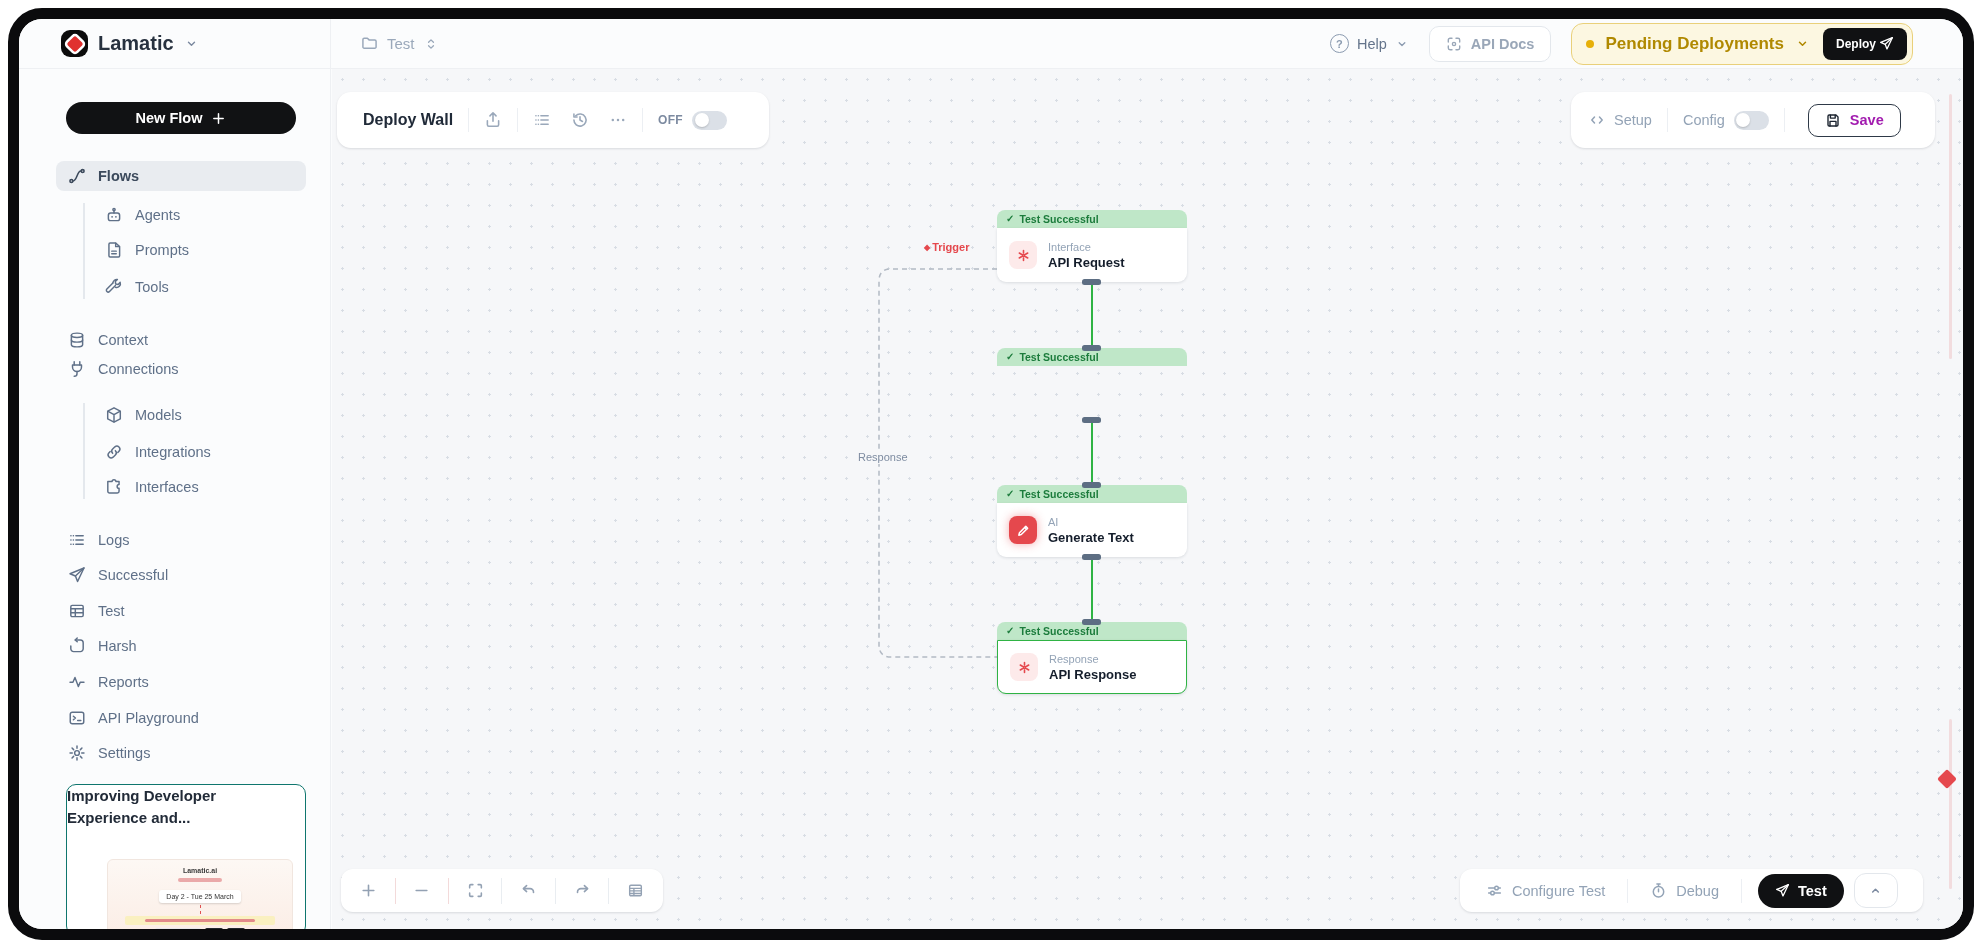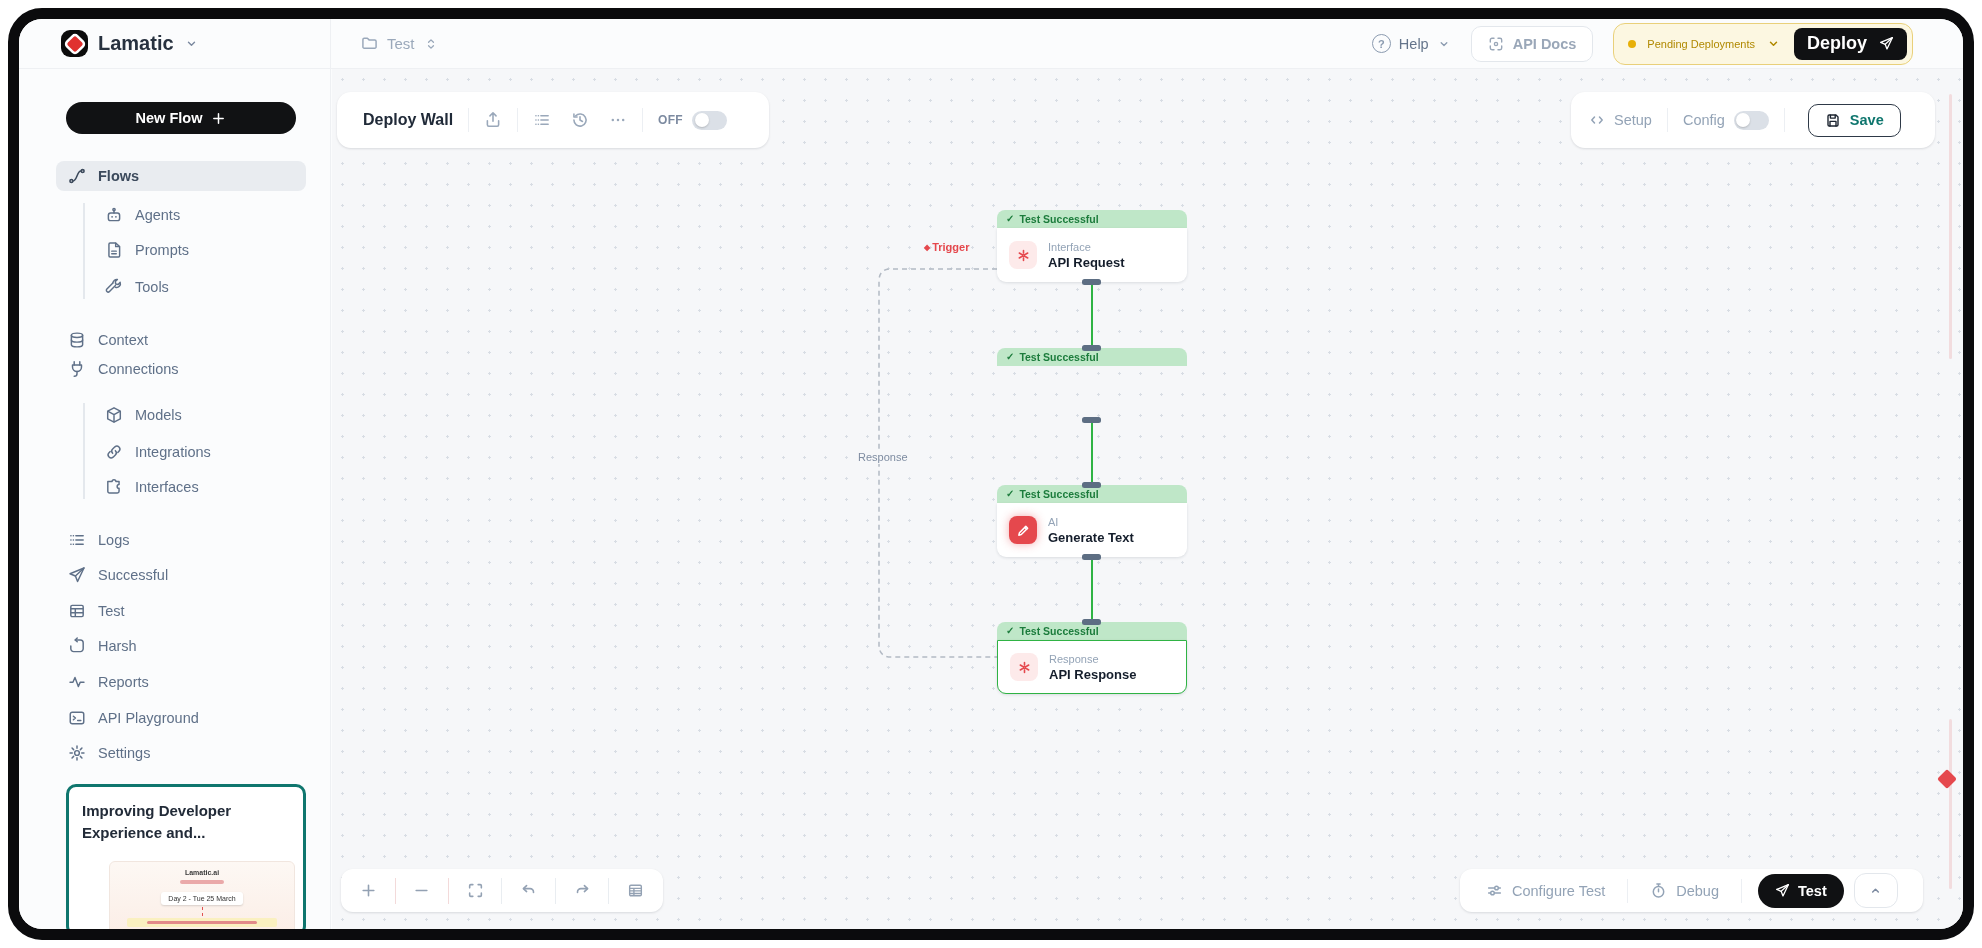--- a/index.html
+++ b/index.html
@@ -12,32 +12,32 @@
   .logo i{position:absolute;left:7.5px;top:7.5px;width:12px;height:12px;background:#e0312f;transform:rotate(45deg);border-radius:2px;box-shadow:0 0 0 2.5px #ffffff}
   .brand{font-size:20px;font-weight:700;color:#27313f}
   .topbar-mid{flex:1;display:flex;align-items:center;gap:9px;padding-left:30px;color:#9aa8ba}
   .crumb{font-size:15px;font-weight:500;color:#9aa8ba}
   .topbar-right{display:flex;align-items:center;gap:20px;padding-right:50px}
   .help-group{display:flex;align-items:center;gap:8px;color:#64748b;font-size:14.5px}
   .qmark{width:17px;height:17px;border:1.4px solid #8b9bb0;border-radius:50%;color:#8b9bb0;font-size:11px;font-weight:700;display:flex;align-items:center;justify-content:center}
   .apidocs-btn{display:flex;align-items:center;gap:9px;height:34px;padding:0 16px;background:#ffffff;border:1px solid #e3e7ec;border-radius:10px;color:#9aa7b8;font-size:14.5px;font-weight:600}
   .pending-wrap{display:flex;align-items:center;gap:11px;height:42px;padding:0 5px 0 14px;background:#fcf7e1;border:1.5px solid #e9d07a;border-radius:12px;box-sizing:border-box}
   .pending-dot{width:8px;height:8px;border-radius:50%;background:#e7b008}
-  .pending-label{font-size:11px;font-weight:400;color:#b08900}
-  .deploy-btn{display:flex;align-items:center;gap:12px;height:32px;padding:0 13px;background:#101113;border-radius:8px;color:#ffffff;font-size:18px;font-weight:600;margin-left:2px}
+  .pending-label{font-size:17px;font-weight:700;color:#b08900}
+  .deploy-btn{display:flex;align-items:center;gap:3px;height:32px;padding:0 13px;background:#101113;border-radius:8px;color:#ffffff;font-size:12px;font-weight:600;margin-left:2px}
   
   .sidebar{position:absolute;left:0;top:50px;width:312px;bottom:0;background:#fbfcfd;border-right:1px solid #eef0f3;overflow:hidden;z-index:5;box-sizing:border-box}
   .newflow-btn{position:absolute;left:47px;top:33px;width:230px;height:32px;background:#111214;border-radius:16px;color:#fff;display:flex;align-items:center;justify-content:center;gap:9px;font-size:14.5px;font-weight:600}
   .srow{position:absolute;height:30px;display:flex;align-items:center;gap:12px;color:#5f7088;font-size:14.5px;font-weight:500;left:49px}
   .srow.child{left:86px}
   .srow-active{position:absolute;left:37px;top:92px;width:250px;height:30px;background:#e9ecf0;border-radius:8px;display:flex;align-items:center;gap:12px;padding-left:12px;box-sizing:border-box;color:#3c4a5c;font-size:14.5px;font-weight:600}
   .guide{position:absolute;left:64px;width:1.5px;background:#e4e8ed}
   .sic{display:flex;align-items:center;justify-content:center;width:18px;height:18px;flex:none}
   
-  .promo{position:absolute;left:47px;top:715px;width:240px;height:152px;background:#fff;border:3px solid #0f766e;border-radius:10px;box-sizing:border-box;padding:13px;overflow:hidden}
+  .promo{position:absolute;left:47px;top:715px;width:240px;height:152px;background:#fff;border:1px solid #0f766e;border-radius:10px;box-sizing:border-box;padding:0;overflow:hidden}
   .promo-title{font-size:15px;font-weight:700;color:#222b38;line-height:22px}
   .thumb{position:absolute;left:40px;top:74px;width:184px;height:84px;border-radius:6px;background:linear-gradient(#fdf8f4,#fbece4);border:1px solid #f1e6df;overflow:hidden;text-align:center}
   .thumb-brand{font-size:7px;font-weight:700;color:#3a3a3a;margin-top:7px}
   .thumb-redbar{width:44px;height:4px;background:#eaa9a9;border-radius:2px;margin:4px auto 3px}
   .thumb-date{display:inline-block;background:#fff;border-radius:3px;box-shadow:0 1px 2px rgba(0,0,0,.15);font-size:7px;color:#333;padding:3px 7px}
   .thumb-dash{width:0;height:9px;border-left:1px dashed #e05252;margin:2px auto}
   .thumb-band{width:150px;height:9px;background:#faf0c0;border-radius:2px;margin:0 auto 3px;display:flex;align-items:center;justify-content:center}
   .thumb-band i{display:block;width:110px;height:3px;background:#e28a8a;border-radius:2px}
   .thumb-dark{display:flex;justify-content:center;gap:4px}
   .thumb-dark i{display:block;width:18px;height:7px;background:#23272c;border-radius:2px}
@@ -67,21 +67,21 @@
   .flowhead{left:318px;top:73px;width:432px;height:56px;padding:0 14px 0 26px}
   .flowtitle{font-size:16px;font-weight:700;color:#202a38}
   .vdiv{width:1px;height:24px;background:#eceff3;margin:0 15px;flex:none}
   .hicon{color:#9aa8ba;display:flex;align-items:center;justify-content:center}
   .icgroup{display:flex;align-items:center;gap:20px}
   .offlbl{font-size:12px;font-weight:700;color:#7c8aa0;letter-spacing:.3px;margin-right:9px}
   .toggle{width:35px;height:19px;border-radius:10px;background:#dbe0e7;position:relative;flex:none}
   .toggle::after{content:"";position:absolute;left:2.5px;top:2.5px;width:14px;height:14px;border-radius:50%;background:#fff;box-shadow:0 1px 2px rgba(0,0,0,.18)}
   .confpanel{left:1552px;top:73px;width:364px;height:56px;padding:0 10px 0 18px}
   .muted-group{display:flex;align-items:center;gap:9px;color:#93a3b6;font-size:14.5px;font-weight:500}
-  .save-btn{display:flex;align-items:center;gap:9px;height:33px;padding:0 16px;border:1.5px solid #2e3947;border-radius:10px;background:#fff;color:#0f766e;font-size:14.5px;font-weight:700;margin-left:8px}
+  .save-btn{display:flex;align-items:center;gap:9px;height:33px;padding:0 16px;border:1.5px solid #2e3947;border-radius:10px;background:#fff;color:#a21caf;font-size:14.5px;font-weight:700;margin-left:8px}
   .bottombar-left{left:322px;top:850px;width:322px;height:43px;border-radius:12px;padding:0 2px;justify-content:space-between}
   .bcell{width:51px;display:flex;align-items:center;justify-content:center;color:#93a1b3}
   .bdiv{width:1px;height:26px;background:#e9edf1}
   .bdiv.pink{background:#f3dada}
   .bottombar-right{left:1441px;top:850px;width:463px;height:43px;border-radius:12px;padding:0 8px 0 26px}
   .test-btn{display:flex;align-items:center;gap:8px;height:34px;padding:0 17px;background:#101113;border-radius:17px;color:#fff;font-size:14.5px;font-weight:700;margin-left:16px}
   .chevup-btn{width:44px;height:35px;border:1px solid #e3e7ec;border-radius:12px;background:#fff;color:#7c8aa0;display:flex;align-items:center;justify-content:center;margin-left:10px}
   svg{display:block}
 </style>
 </head>

